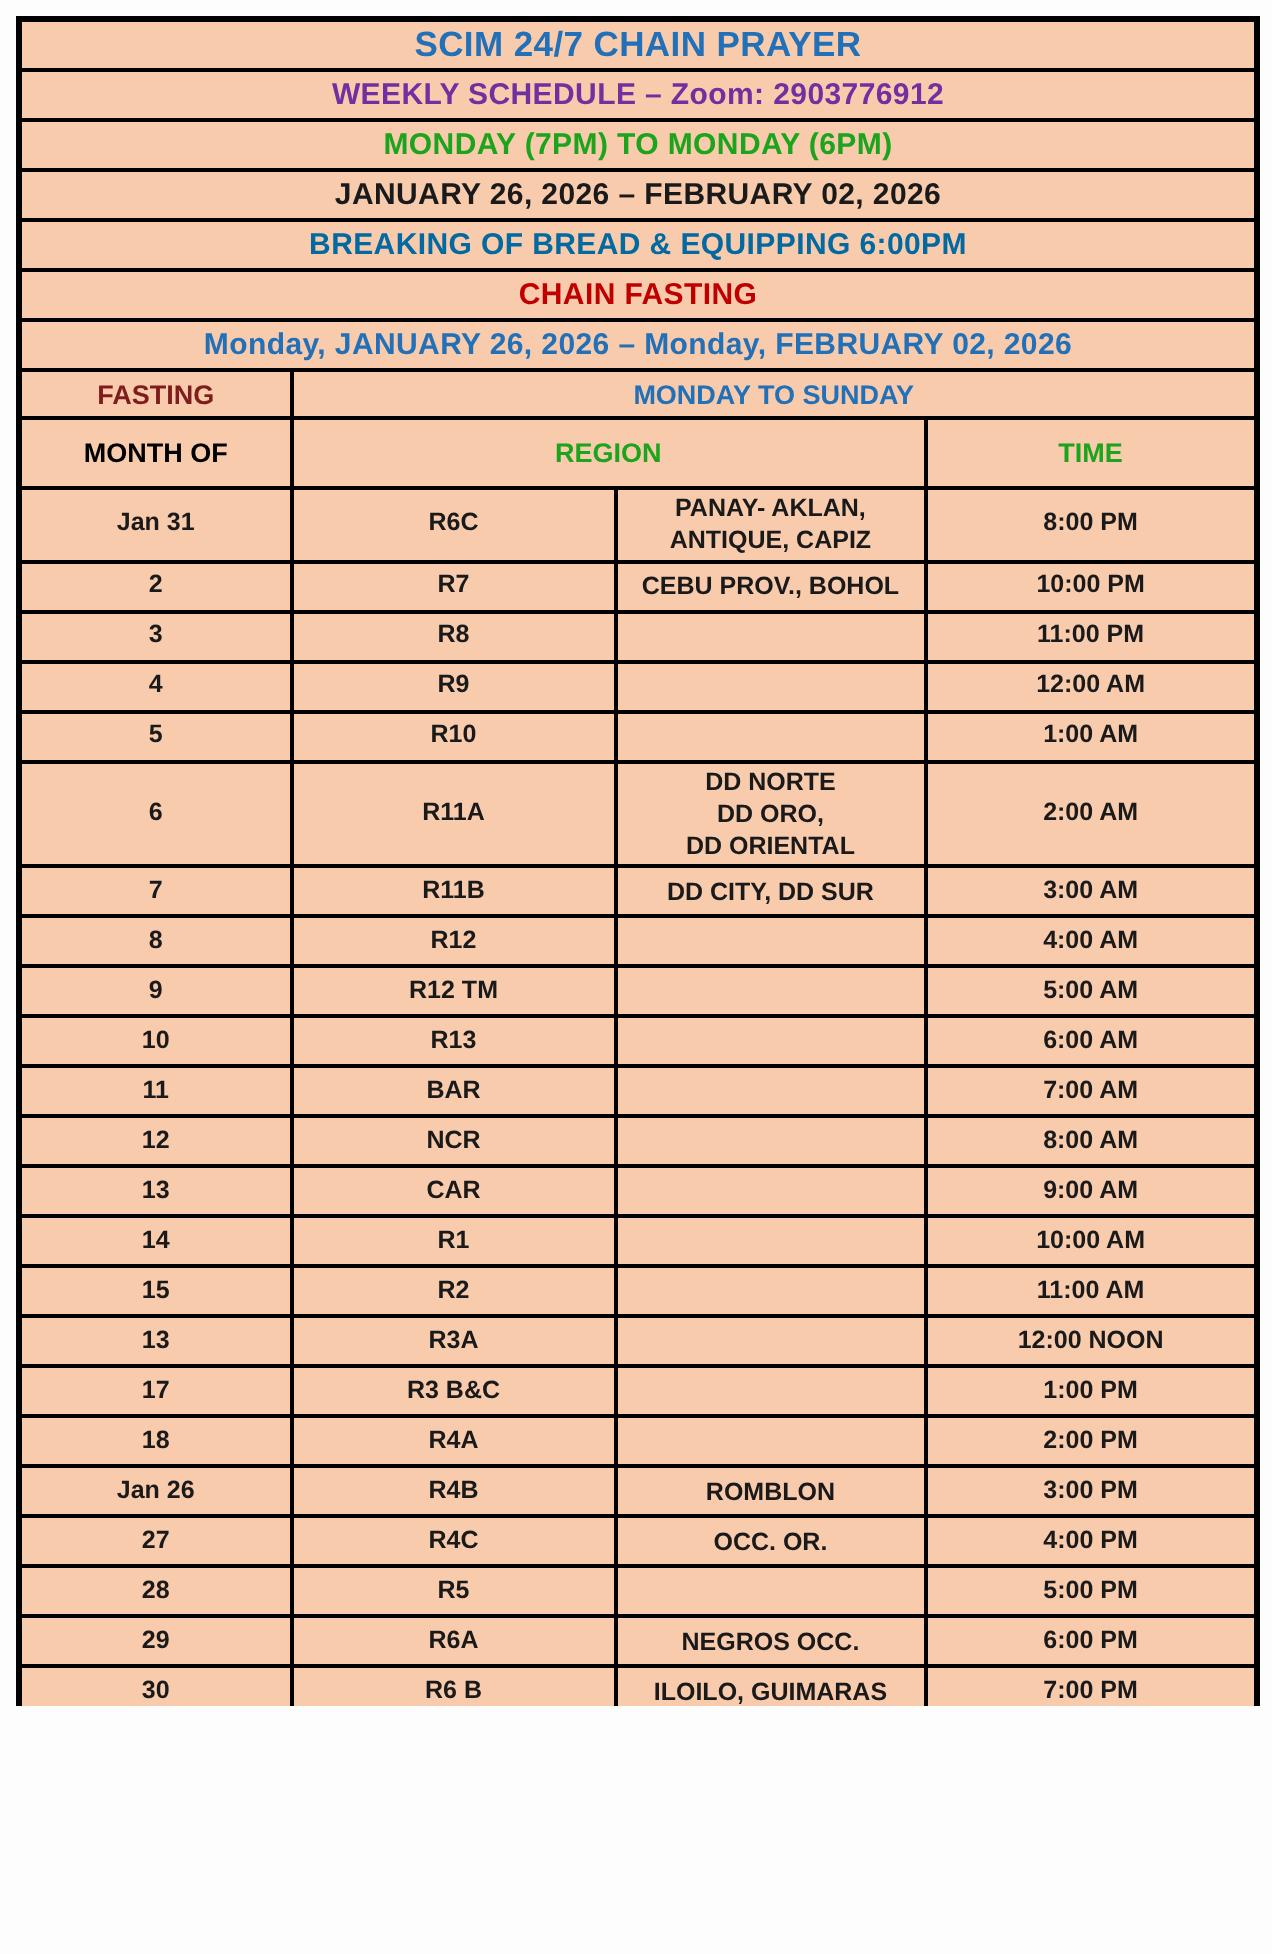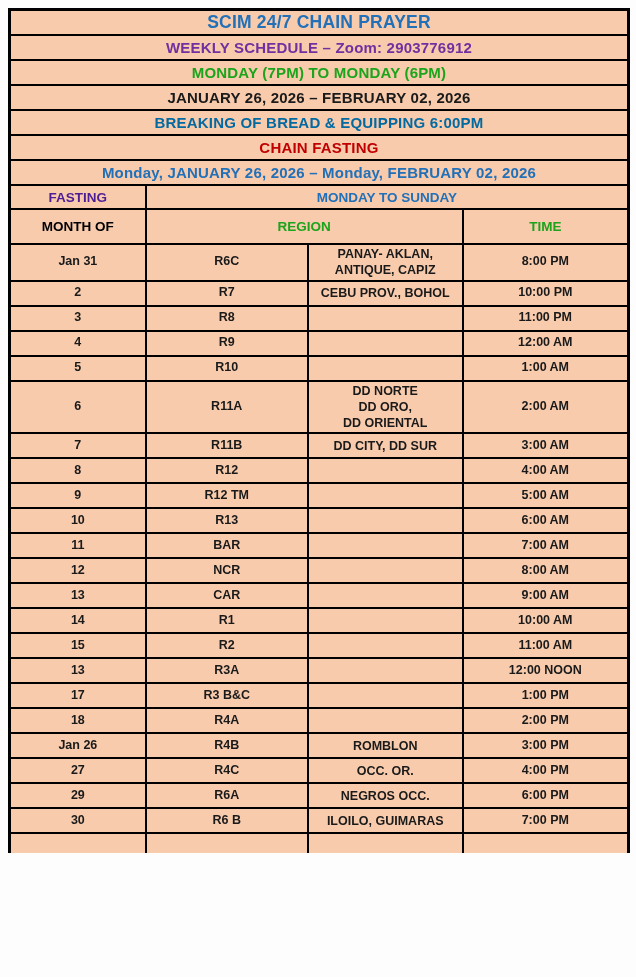--- a/index.html
+++ b/index.html
@@ -87,21 +87,21 @@
       <tr class="banner-row">
         <td colspan="4" style="color: #0369a1;">BREAKING OF BREAD &amp; EQUIPPING 6:00PM</td>
       </tr>
       <tr class="banner-row">
         <td colspan="4" style="color: rgb(192, 0, 0);">CHAIN FASTING</td>
       </tr>
       <tr class="banner-row">
         <td colspan="4" style="color: rgb(33, 112, 184);">Monday, JANUARY 26, 2026 – Monday, FEBRUARY 02, 2026</td>
       </tr>
       <tr class="section-row">
-        <td style="color: #4c1d95; margin-top: 21px;">FASTING</td>
+        <td style="color: #7f1d1d; margin-top: 21px;">FASTING</td>
         <td colspan="3" style="color: rgb(33, 112, 184);">MONDAY TO SUNDAY</td>
       </tr>
       <tr class="colhead-row">
         <td style="color: #000000;">MONTH OF</td>
         <td colspan="2" style="color: rgb(28, 164, 28);">REGION</td>
         <td style="color: rgb(28, 164, 28);">TIME</td>
       </tr>
 
     <tr class="data-row">
     <td class="date-cell">Jan 31</td>
@@ -230,20 +230,26 @@
           </td>
     <td class="time-cell">3:00 PM</td>
   </tr>
         <tr class="data-row">
     <td class="date-cell">27</td>
     <td class="region-cell">R4C</td>
     <td class="areas-cell">
             <div>OCC. OR.</div>
           </td>
     <td class="time-cell">4:00 PM</td>
+  </tr>
+        <tr class="data-row">
+    <td class="date-cell">28</td>
+    <td class="region-cell">R5</td>
+    <td class="areas-cell"></td>
+    <td class="time-cell">5:00 PM</td>
   </tr>
         <tr class="data-row">
     <td class="date-cell">29</td>
     <td class="region-cell">R6A</td>
     <td class="areas-cell">
             <div>NEGROS OCC.</div>
           </td>
     <td class="time-cell">6:00 PM</td>
   </tr>
         <tr class="data-row">

